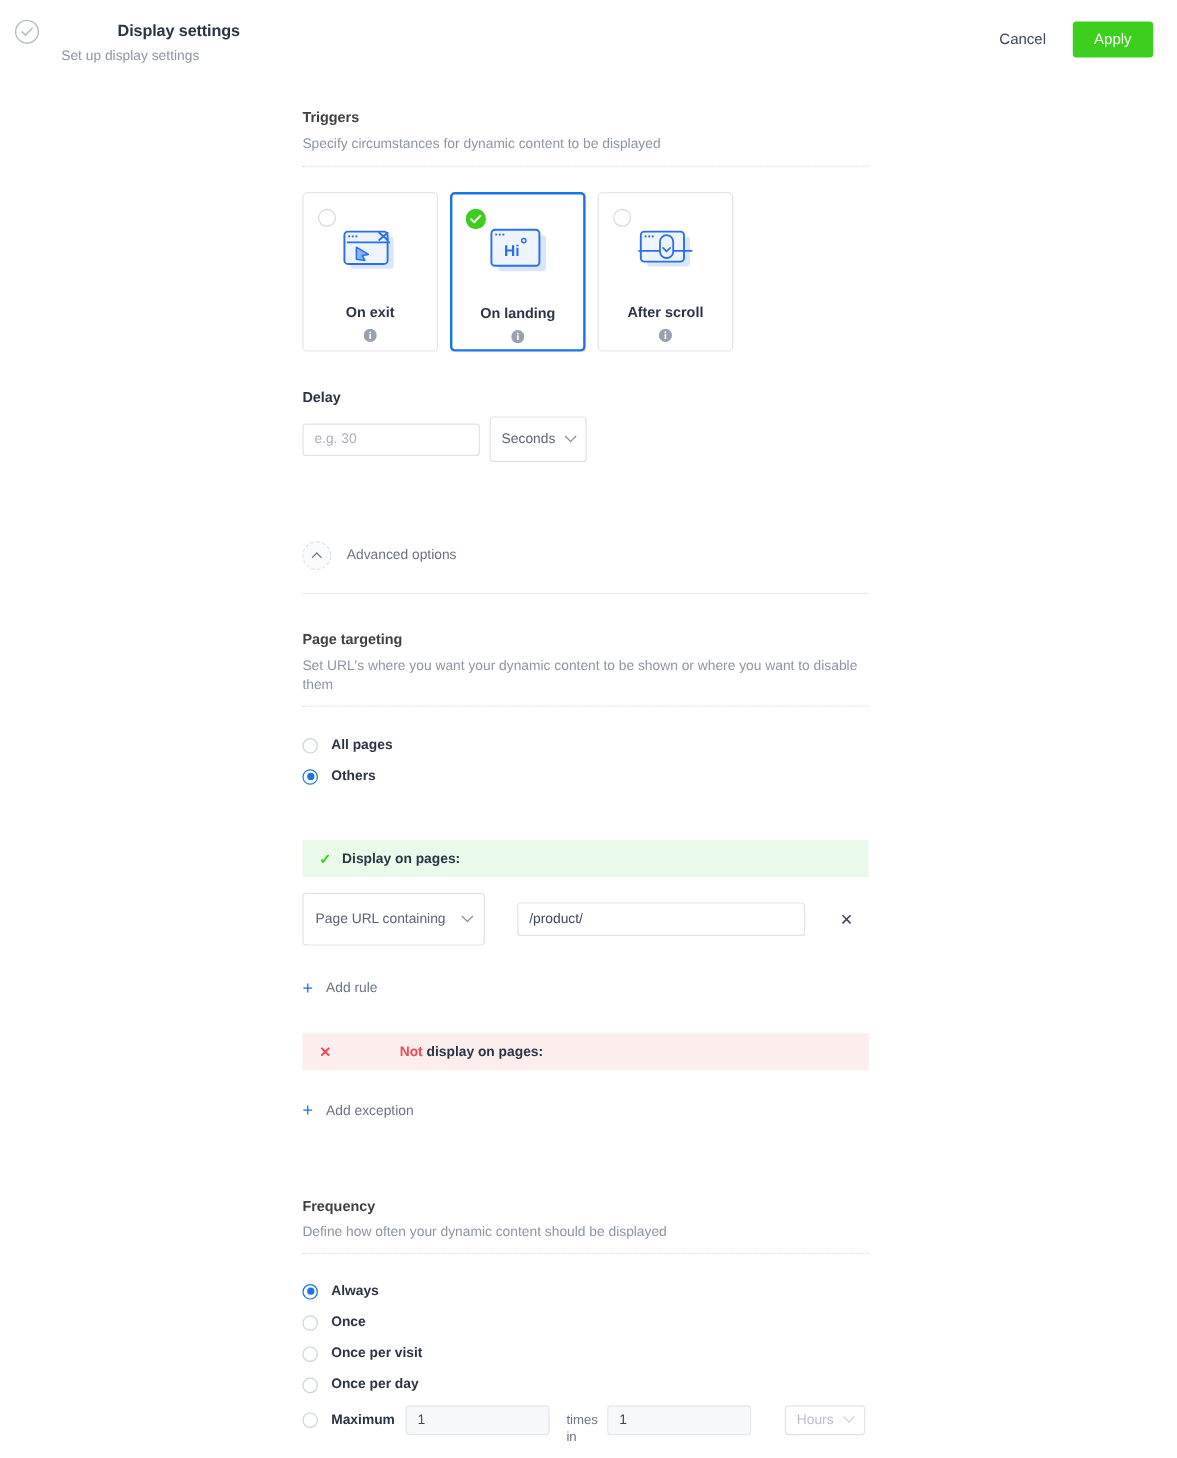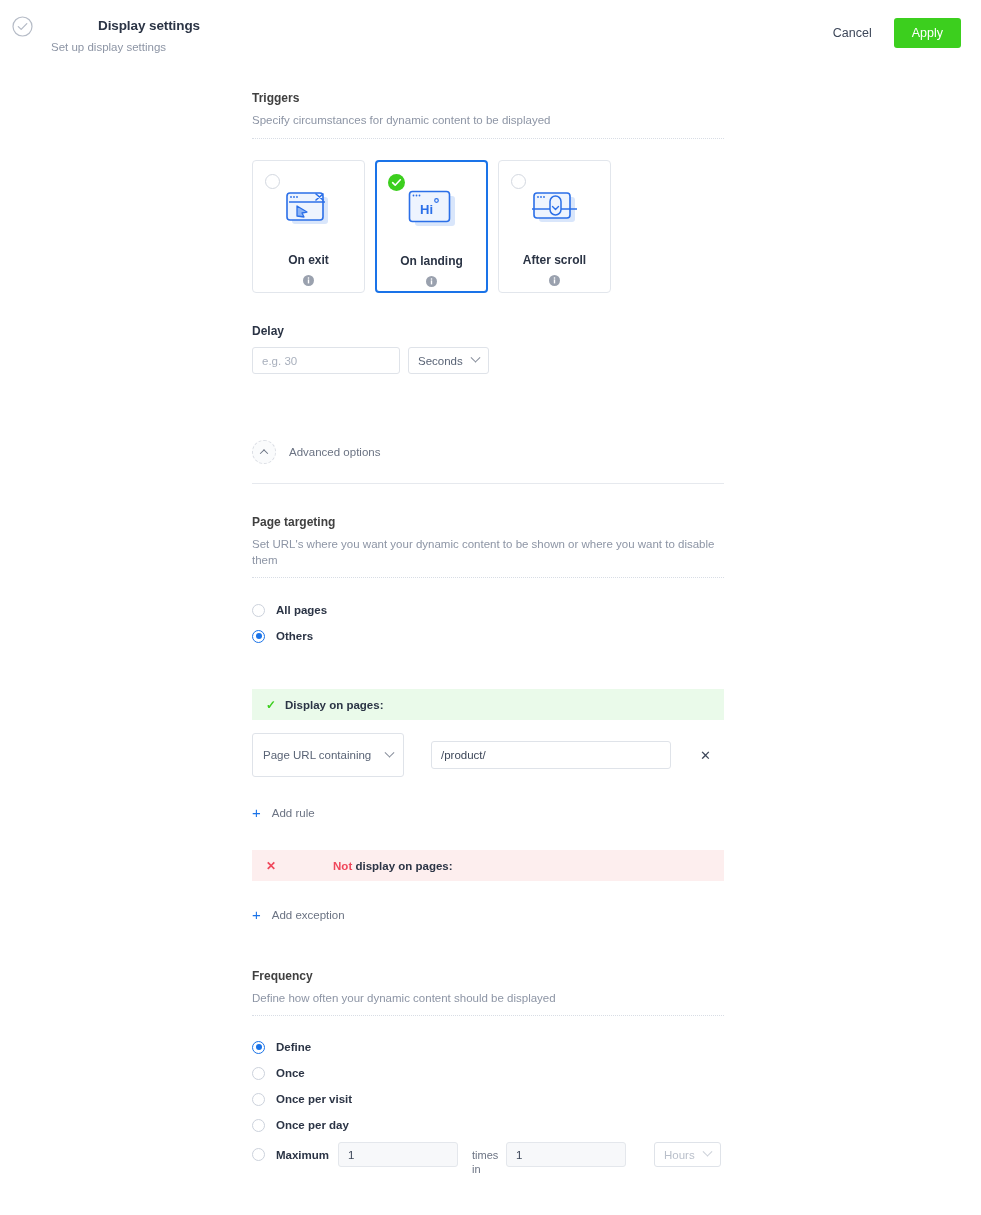--- a/index.html
+++ b/index.html
@@ -175,21 +175,21 @@
     border-radius: 3px;
     background: #fff;
     font-size: 11.5px;
     color: #3d4759;
     padding: 0 9px;
     font-family: inherit;
     outline: none;
   }
   .text-input::placeholder { color: #a9b0bd; }
   .select-box {
-    height: 27px;
+    height: 38px;
     border: 1px solid #dfe3e9;
     border-radius: 3px;
     background: #fff;
     font-size: 11.5px;
     color: #5a6476;
     padding: 0 9px;
     display: inline-flex;
     align-items: center;
     gap: 9px;
     cursor: pointer;
@@ -554,29 +554,29 @@
       <span class="x-red">✕</span>
       <span><span class="accent-red">Not</span><span> display on pages:</span></span>
     </div>
 
     <div class="add-link" style="margin-top:26px;">
       <span class="plus">+</span>
       <span>Add exception</span>
     </div>
   </div>
 
-  <div style="margin-top:46px;">
+  <div style="margin-top:64px;">
     <div class="section-title">Frequency</div>
     <div class="section-desc">Define how often your dynamic content should be displayed</div>
     <hr class="divider-dotted" style="margin-top:9px;">
 
     <div style="margin-top:18px;">
       <div class="radio-row">
         <span class="radio checked"></span>
-        <span class="radio-label">Define</span>
+        <span class="radio-label">Always</span>
       </div>
       <div class="radio-row">
         <span class="radio"></span>
         <span class="radio-label">Once</span>
       </div>
       <div class="radio-row">
         <span class="radio"></span>
         <span class="radio-label">Once per visit</span>
       </div>
       <div class="radio-row">

